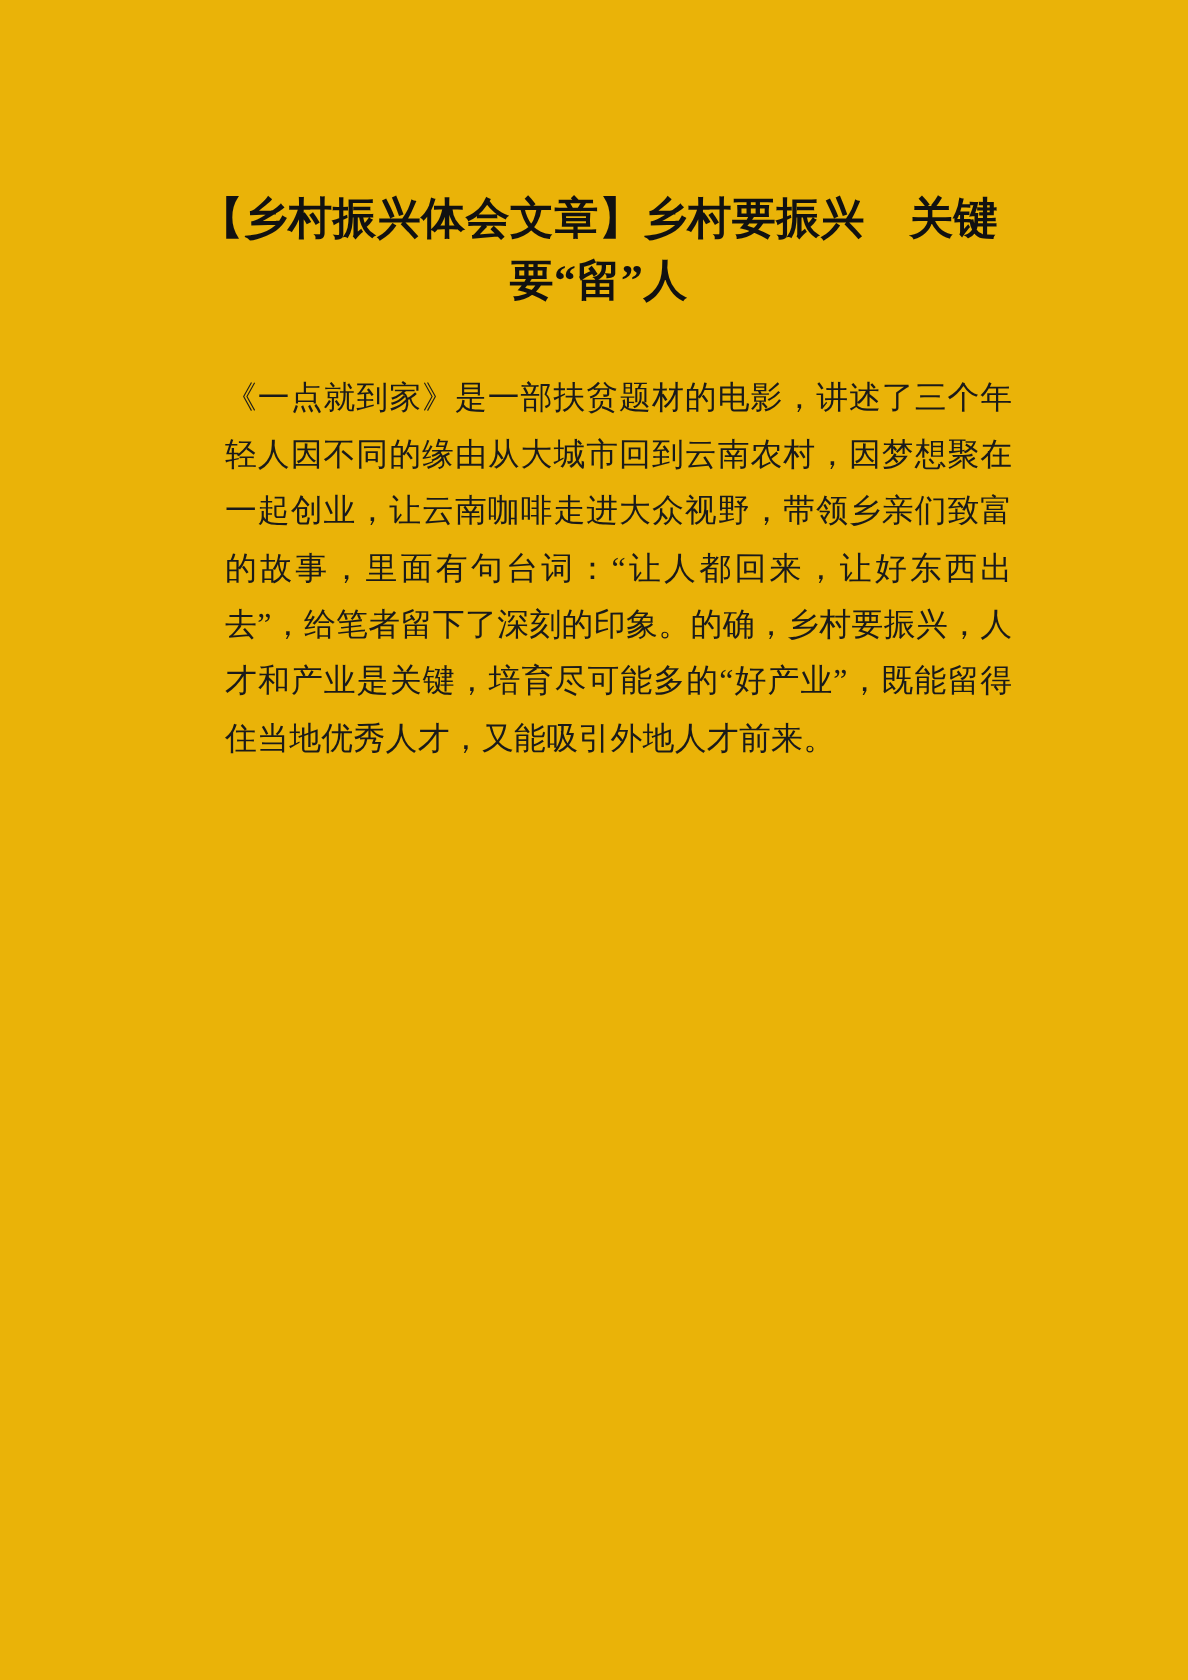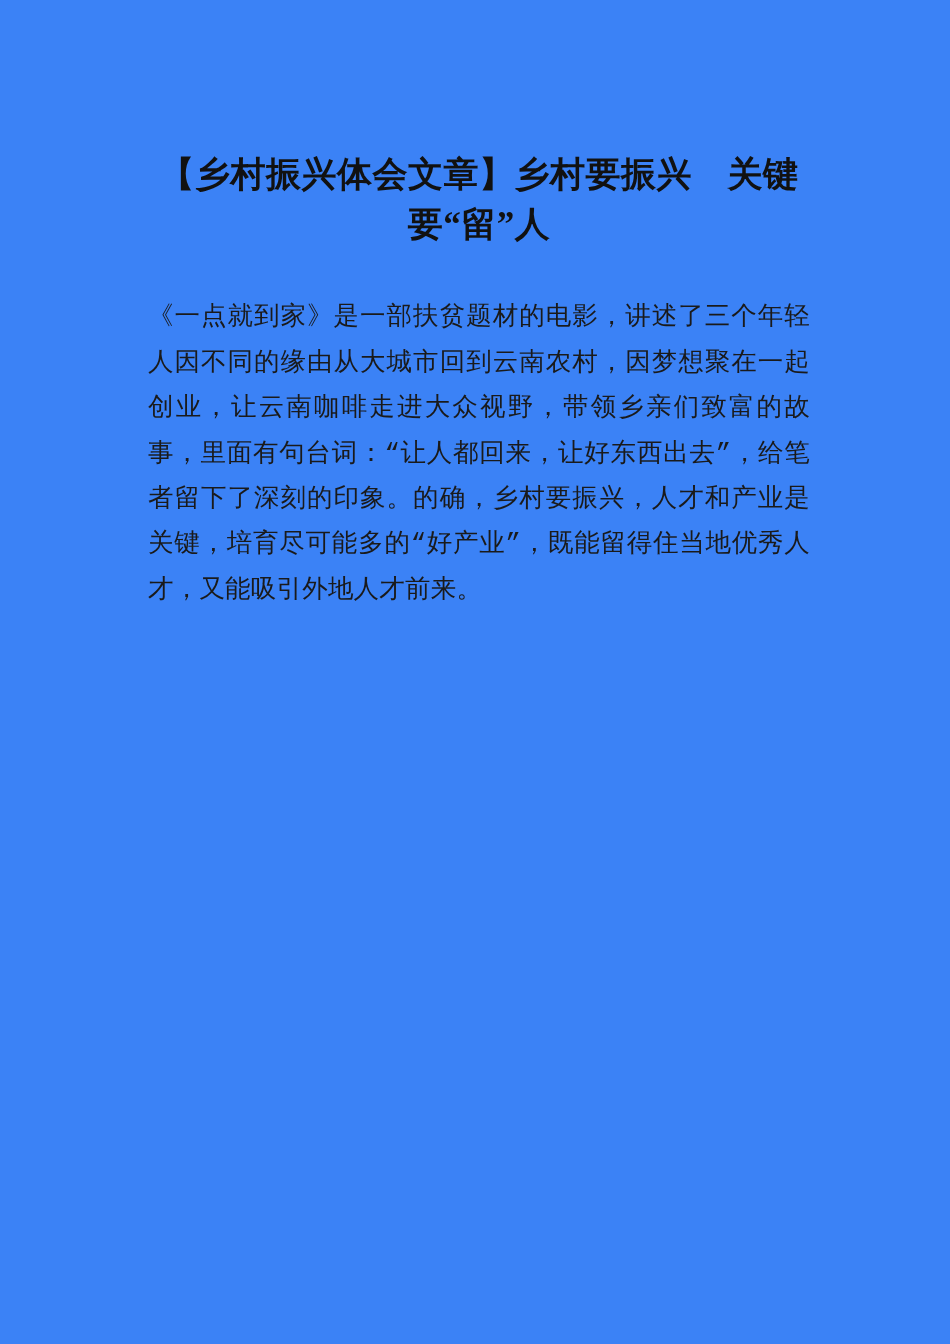--- a/index.html
+++ b/index.html
@@ -12,39 +12,40 @@
     height: 1344px;
     font-family: "Liberation Serif", "DejaVu Serif", serif;
     color: #000000;
     overflow: hidden;
   }
   .page {
     box-sizing: border-box;
     width: 950px;
     height: 1344px;
     padding: 150px 140px 60px 148px;
-    background: #3b82f6;
+    background: #eab308;
   }
   .doc-title {
     font-family: "Liberation Serif", "DejaVu Serif", serif;
     font-weight: bold;
     font-size: 35px;
     line-height: 1.42;
     text-align: center;
     letter-spacing: 0.5px;
     margin: 0 0 46px 0;
     color: #111111;
   }
   .doc-body {
-    font-family: Liberation Mono, monospace;
+    font-family: Liberation Serif, serif;
     font-size: 25.5px;
     line-height: 1.78;
     text-align: justify;
     text-justify: inter-ideograph;
     color: #1a1a1a;
+    margin-left: 32px;
   }
   .doc-paragraph {
     margin: 0 0 34px 0;
     letter-spacing: 0.2px;
   }
   .doc-paragraph:last-child {
     margin-bottom: 0;
   }
 </style>
 </head>

